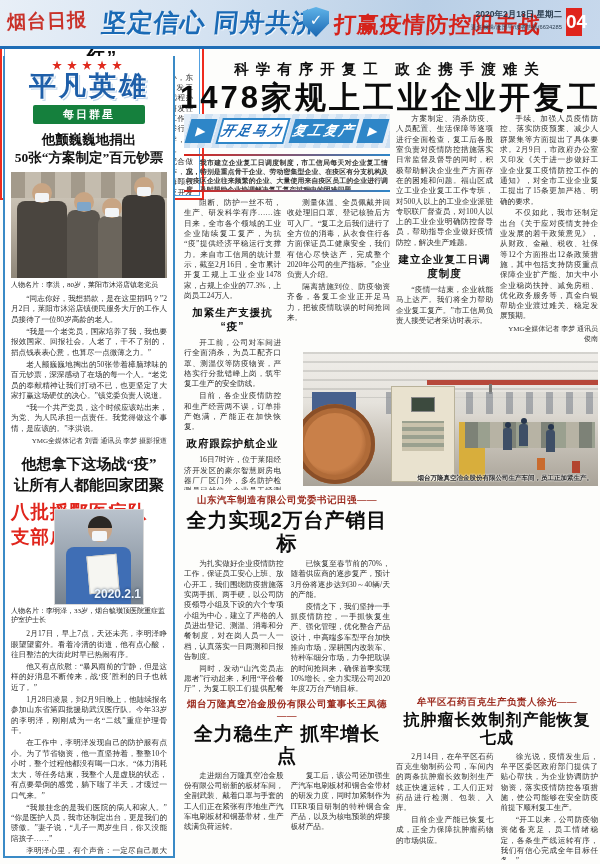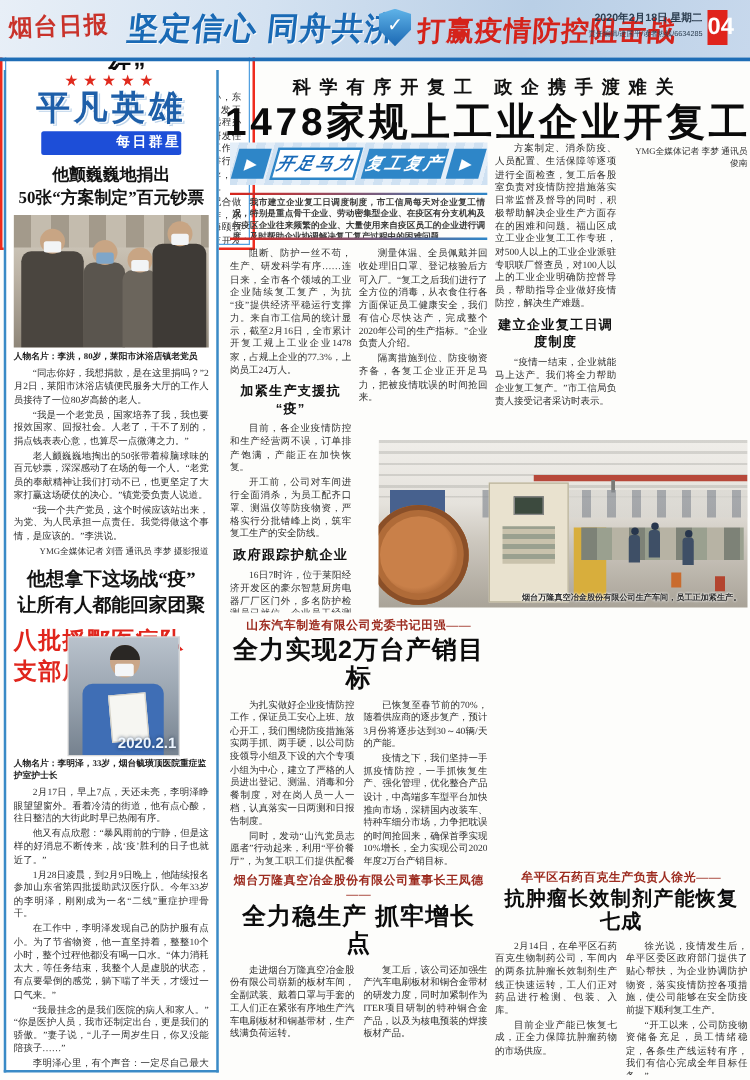--- a/index.html
+++ b/index.html
@@ -35,32 +35,32 @@
     color:#fff;font-family:var(--sans);font-weight:bold;font-size:19px;text-align:center;
     line-height:28px;}
   
   #left-col{position:absolute;left:3px;top:56px;width:172px;height:802px;box-sizing:border-box;
     border-left:2px solid #3a8ac6;border-right:2px solid #3a8ac6;border-bottom:2px solid #3a8ac6;
     padding:4px 6px;overflow:hidden;background:#fff;}
   .hero-logo{text-align:center;margin-bottom:2px;}
   .hero-stars{color:#e02a1e;font-size:11px;letter-spacing:4px;line-height:1;}
   .hero-title{font-family:var(--sans);font-weight:bold;font-size:27px;color:#1e5fa9;
     letter-spacing:3px;line-height:1.15;text-shadow:1px 1px 0 #fff,2px 2px 0 #bcd3ea;}
-  .hero-ribbon{position:relative;margin:3px auto 0;width:112px;height:19px;background:#1d4ed8;
+  .hero-ribbon{position:relative;margin:3px auto 0;width:112px;height:19px;background:#15803d;
     color:#fff;font-family:var(--sans);font-weight:bold;font-size:11px;line-height:19px;
-    text-align:right;letter-spacing:2px;border-radius:2px;}
+    text-align:center;letter-spacing:2px;border-radius:2px;}
   .hero-ribbon::before,.hero-ribbon::after{content:"";position:absolute;top:4px;
     border:8px solid #1d4f8c;z-index:-1;}
   .hero-ribbon::before{left:-11px;border-left-color:transparent;}
   .hero-ribbon::after{right:-11px;border-right-color:transparent;}
   .h1-left{font-size:13.5px;font-weight:bold;color:#131313;line-height:1.32;margin:7px 0 5px;
     text-align:center;}
   .h2-left{font-size:15px;font-weight:bold;color:#131313;line-height:1.35;margin:8px 0 5px;
     text-align:center;}
-  .caption{font-size:7px;font-weight:bold;color:#1c1c1c;margin:3px 0 4px;line-height:1.3;}
+  .caption{font-size:7px;font-weight:normal;color:#1c1c1c;margin:3px 0 4px;line-height:1.3;}
   .bodytext p{margin:0 0 1.5px;font-size:7.6px;line-height:1.38;text-indent:2em;
     text-align:justify;color:#2e2e2e;}
   .byline{text-align:right;font-size:7px;color:#333;margin:2px 0 0;}
   
   .photo1{position:relative;height:106px;overflow:hidden;
     background:linear-gradient(180deg,#d8d2c6 0%,#bdb4a6 45%,#8e8679 100%);}
   .p1-awning{position:absolute;left:0;top:0;width:100%;height:26px;
     background:repeating-linear-gradient(90deg,#a39a8b 0 14px,#c4bcae 14px 30px);}
   .fig{position:absolute;bottom:0;border-radius:8px 8px 0 0;}
   .fig .head{position:absolute;left:50%;transform:translateX(-50%);top:-18px;width:20px;
@@ -263,38 +263,42 @@
     <div class="bn-seg bn-white">开足马力</div>
     <div class="bn-seg bn-blue">复工复产</div>
     <div class="bn-seg bn-arrow">▶</div>
   </div>
 
   <div id="lead">我市建立企业复工日调度制度，市工信局每天对企业复工情况，特别是重点骨干企业、劳动密集型企业、在疫区有分支机构及与疫区企业往来频繁的企业、大量使用来自疫区员工的企业进行调度，及时帮助企业协调解决复工复产过程中的困难问题。</div>
 
   <div id="mcolA" class="newscol">
     <p>阻断、防护一丝不苟，生产、研发科学有序……连日来，全市各个领域的工业企业陆续复工复产，为抗“疫”提供经济平稳运行支撑力。来自市工信局的统计显示，截至2月16日，全市累计开复工规上工业企业1478家，占规上企业的77.3%，上岗员工24万人。</p>
     <div class="subhead">加紧生产支援抗“疫”</div>
+    <p>开工前，公司对车间进行全面消杀，为员工配齐口罩、测温仪等防疫物资，严格实行分批错峰上岗，筑牢复工生产的安全防线。</p>
     <p>目前，各企业疫情防控和生产经营两不误，订单排产饱满，产能正在加快恢复。</p>
-    <p>开工前，公司对车间进行全面消杀，为员工配齐口罩、测温仪等防疫物资，严格实行分批错峰上岗，筑牢复工生产的安全防线。</p>
     <div class="subhead">政府跟踪护航企业</div>
     <p>16日7时许，位于莱阳经济开发区的豪尔智慧厨房电器厂厂区门外，多名防护检测员已就位，企业员工经测温、登记、消毒后方可进入车间。</p>
   </div>
 
   <div id="mcolB" class="newscol">
       <p>测量体温、全员佩戴并回收处理旧口罩、登记核验后方可入厂。“复工之后我们进行了全方位的消毒，从衣食住行各方面保证员工健康安全，我们有信心尽快达产，完成整个2020年公司的生产指标。”企业负责人介绍。</p>
       <p>隔离措施到位、防疫物资齐备，各复工企业正开足马力，把被疫情耽误的时间抢回来。</p>
     </div>
 
   <div id="rcolA" class="newscol">
     <p>方案制定、消杀防疫、人员配置、生活保障等逐项进行全面检查，复工后各股室负责对疫情防控措施落实日常监督及督导的同时，积极帮助解决企业生产方面存在的困难和问题。福山区成立工业企业复工工作专班，对500人以上的工业企业派驻专职联厂督查员，对100人以上的工业企业明确防控督导员，帮助指导企业做好疫情防控，解决生产难题。</p>
     <div class="subhead">建立企业复工日调度制度</div>
     <p>“疫情一结束，企业就能马上达产。我们将全力帮助企业复工复产。”市工信局负责人接受记者采访时表示。</p>
   </div>
 
   <div id="rcolB" class="newscol">
+    <div>
+        <p>手续、加强人员疫情防控、落实防疫预案、减少人群聚集等方面提出了具体要求。2月9日，市政府办公室又印发《关于进一步做好工业企业复工疫情防控工作的通知》，对全市工业企业复工提出了15条更加严格、明确的要求。</p>
+        <p>不仅如此，我市还制定出台《关于应对疫情支持企业发展的若干政策意见》，从财政、金融、税收、社保等12个方面推出12条政策措施，其中包括支持防疫重点保障企业扩产能、加大中小企业稳岗扶持、减免房租、优化政务服务等，真金白银帮助企业渡过难关、稳定发展预期。</p>
+      </div>
     <div class="byline">YMG全媒体记者 李梦 通讯员 俊南</div>
   </div>
 
   <div id="factory">
     <div class="fx-truss"></div>
     <div class="fx-beam"></div>
     <div class="fx-hook"></div>
     <div class="fx-windows"></div>
     <div class="fx-blue"></div>
     <div class="fx-reel"></div>

